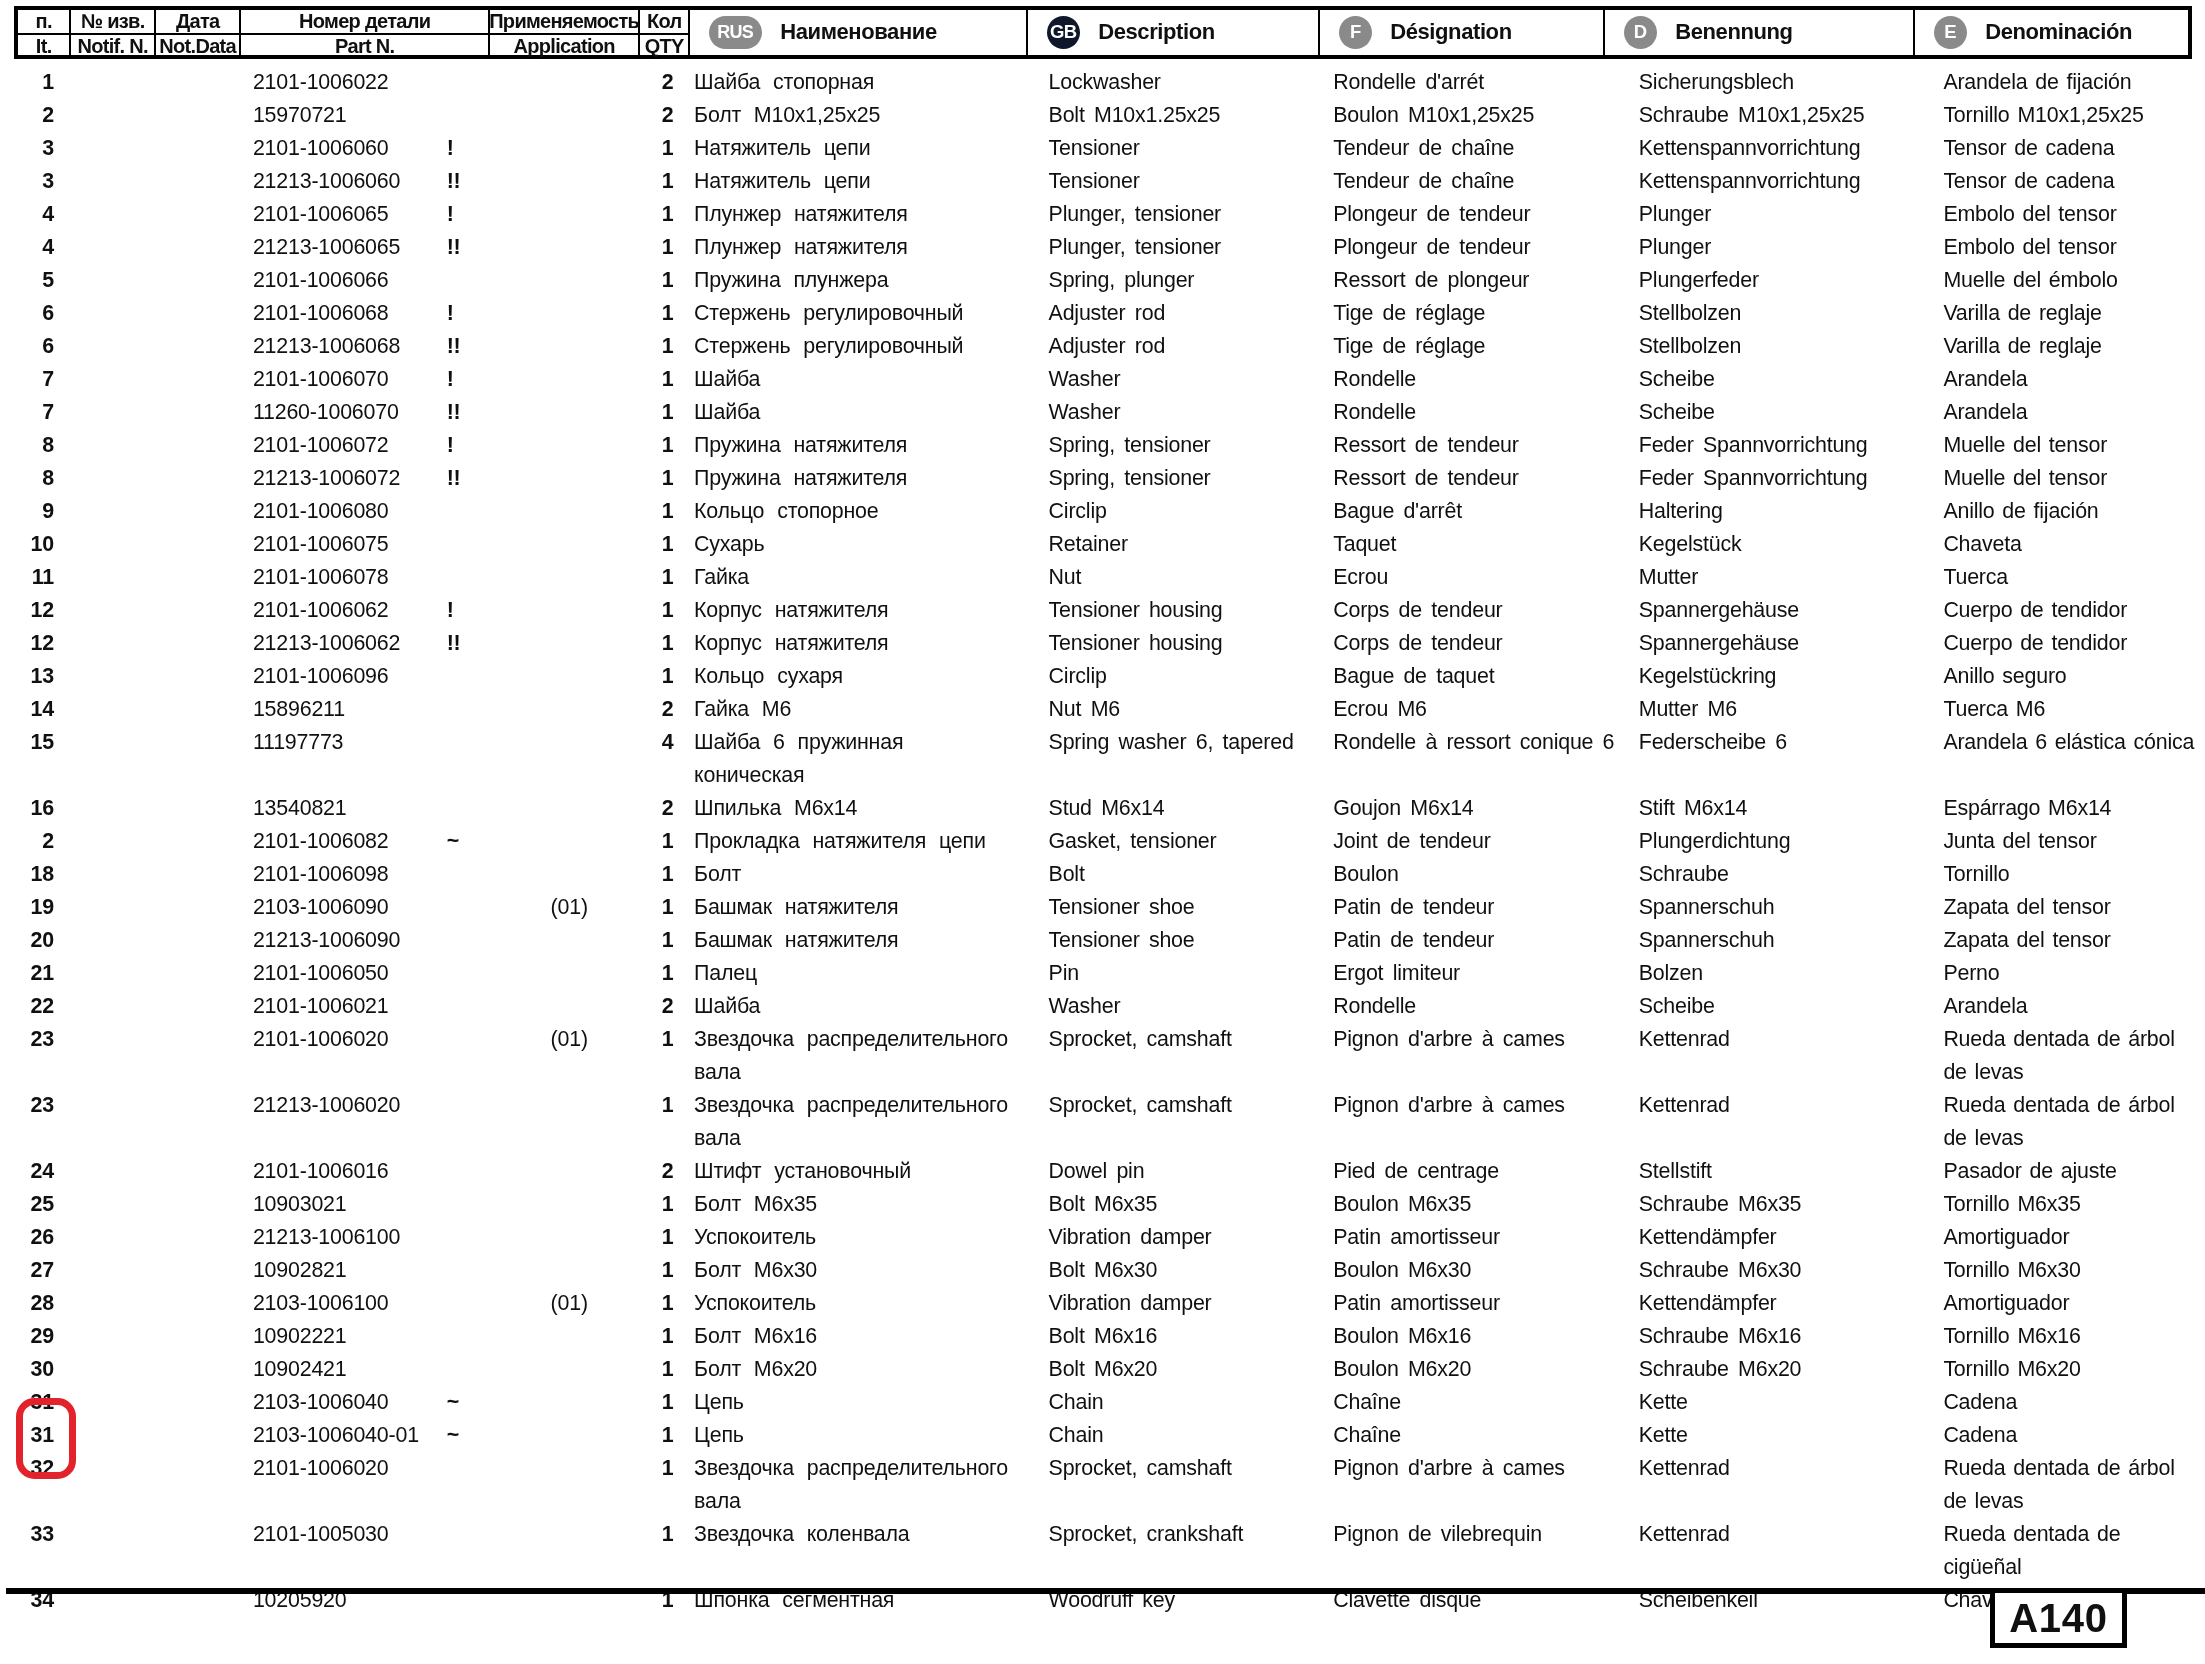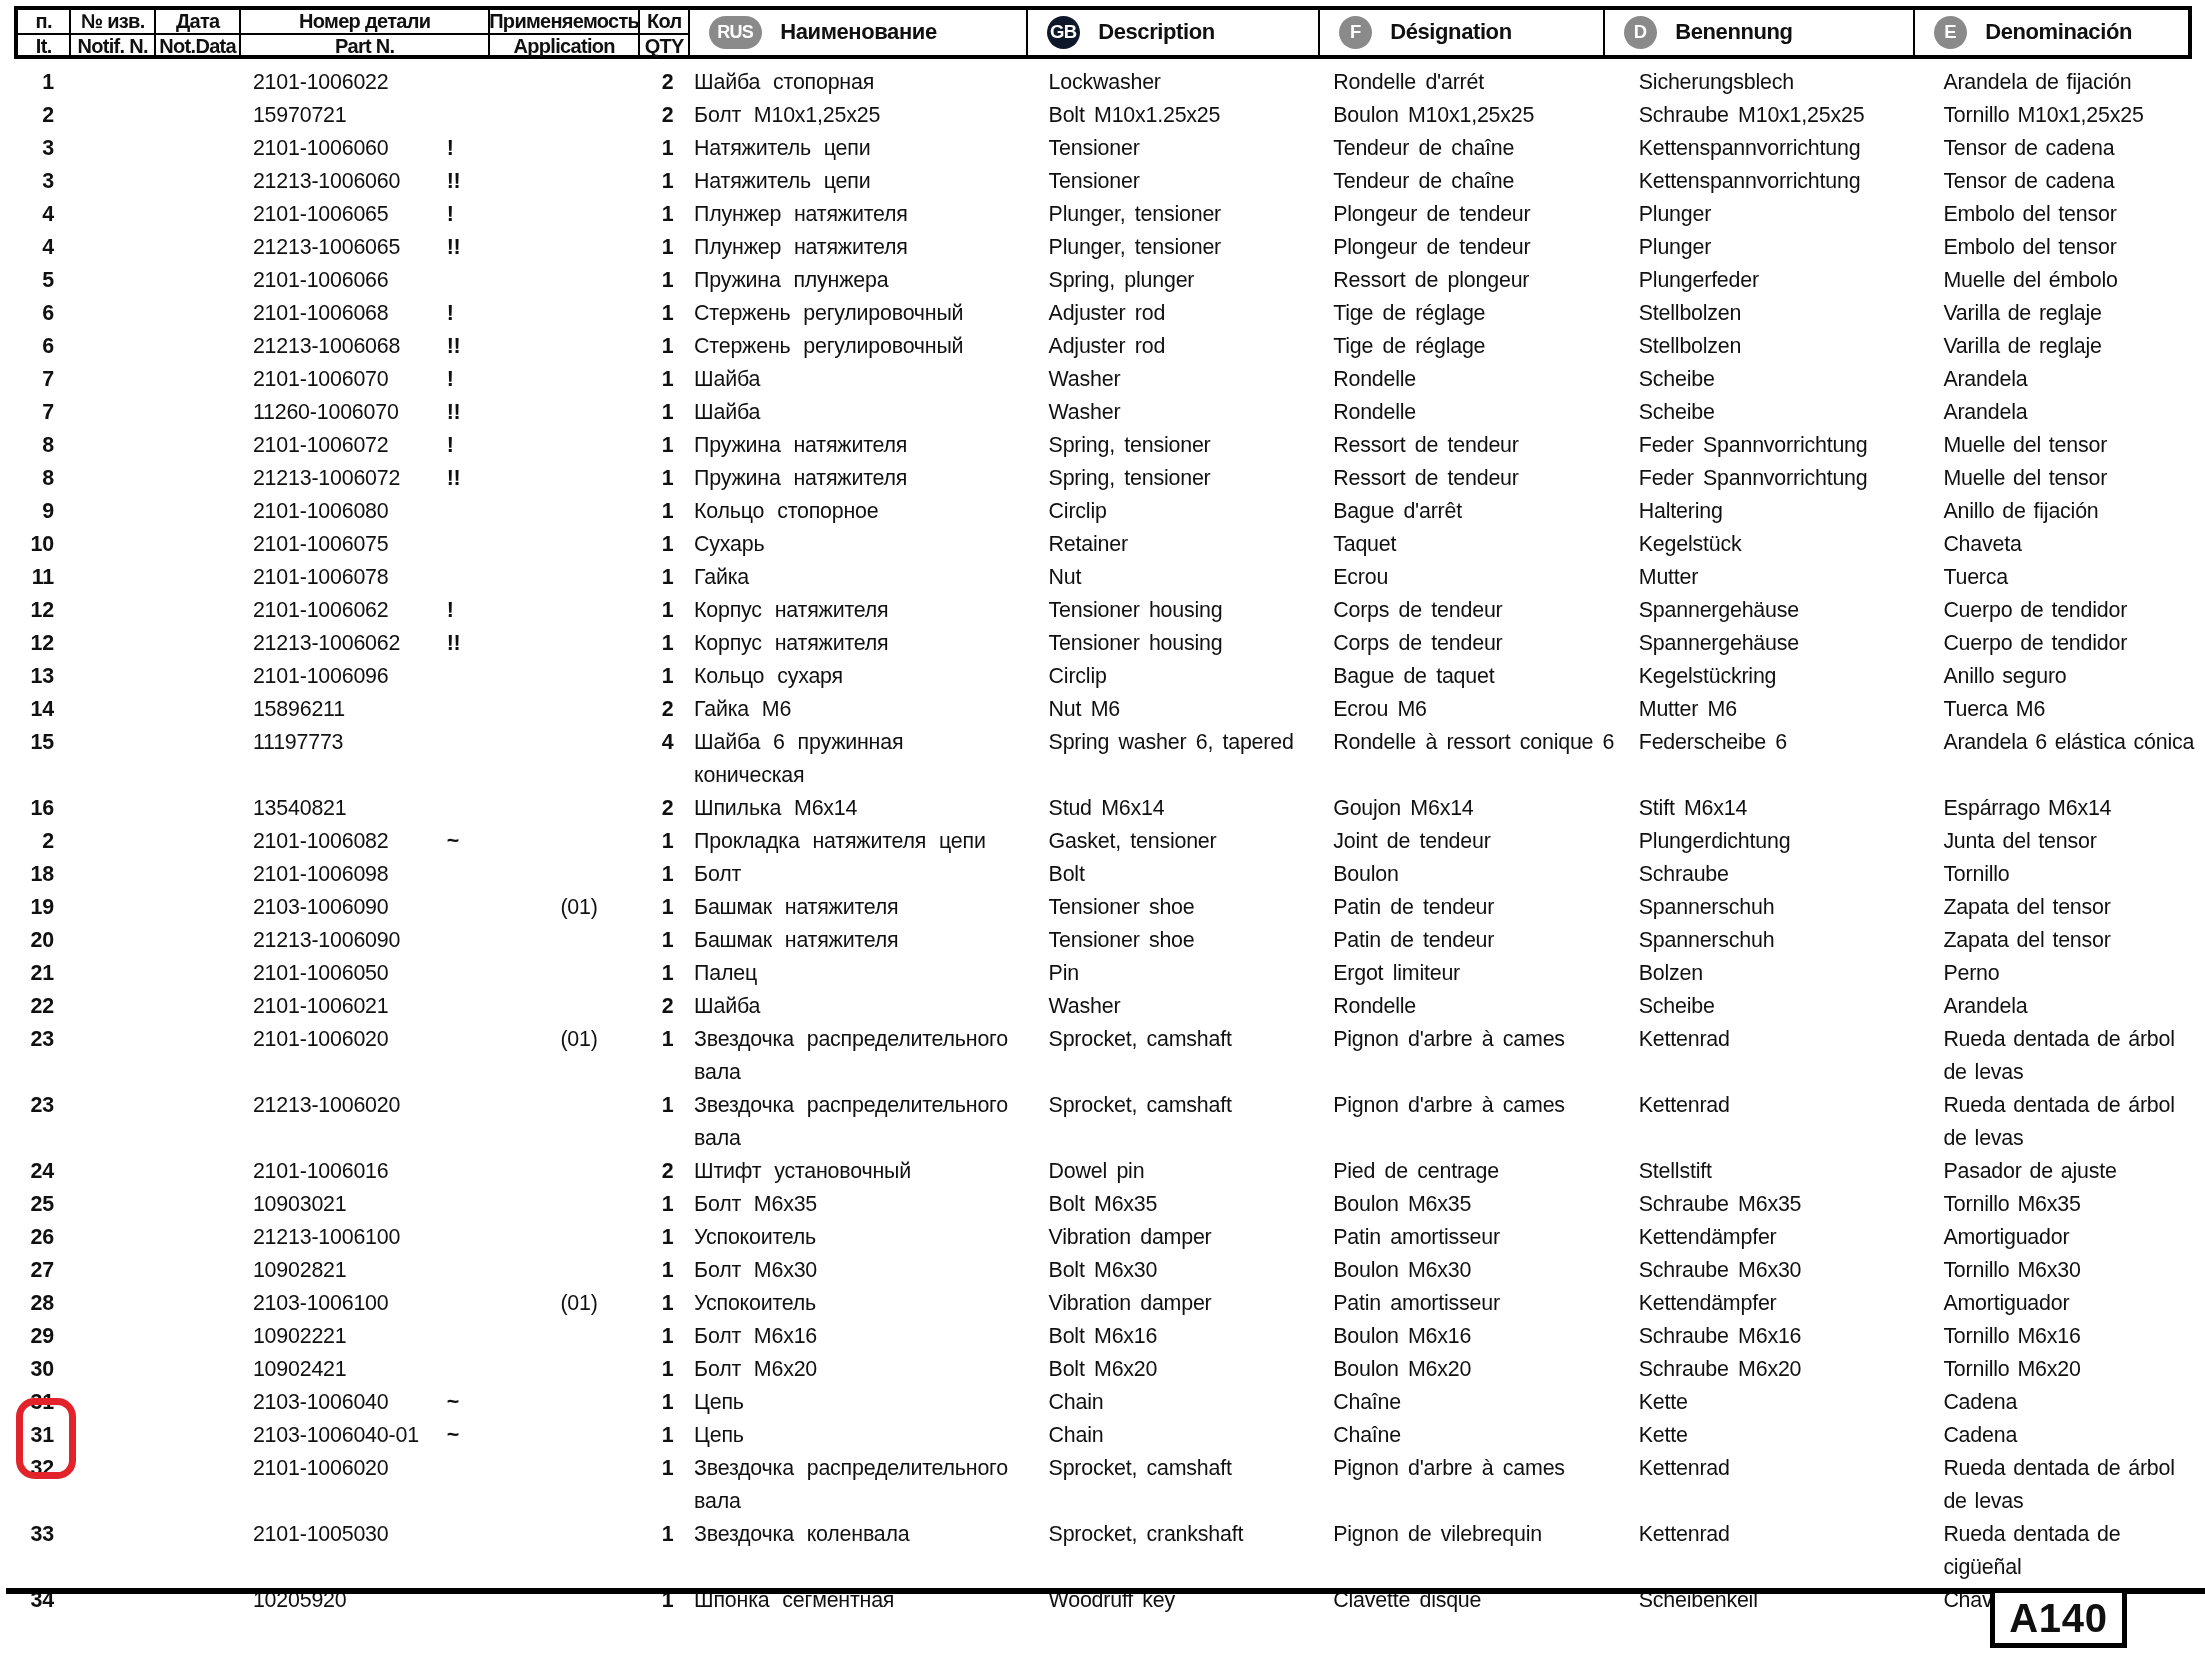--- a/index.html
+++ b/index.html
@@ -24,21 +24,21 @@
   .hlabel{font-weight:bold;font-size:22px;letter-spacing:-0.4px;margin-left:18.5px;white-space:nowrap;}
 
   
   #tbody{position:absolute;left:0;top:66px;width:2205px;}
   .row{display:flex;align-items:flex-start;min-height:33px;line-height:33px;
        font-size:21.4px;letter-spacing:-0.2px;}
   .c{box-sizing:border-box;}
   .c-it  {width:54px;text-align:right;font-weight:bold;}
   .c-part{margin-left:199px;width:194px;font-weight:normal;white-space:nowrap;}
   .c-mark{width:51px;font-weight:bold;}
-  .c-app {margin-left:53px;width:57px;text-align:center;}
+  .c-app {margin-left:53px;width:57px;}
   .c-qty {width:66px;text-align:right;font-weight:bold;}
   .c-ru  {margin-left:20.7px;width:331px;word-spacing:7.1px;}
   .c-en  {margin-left:24px;width:275px;word-spacing:3.6px;}
   .c-fr  {margin-left:10px;width:296px;word-spacing:3.6px;}
   .c-de  {margin-left:10px;width:293px;word-spacing:3.6px;}
   .c-es  {margin-left:12px;width:262px;word-spacing:2.1px;}
 
   
   #hlbox{position:absolute;border:7.8px solid #e2232b;border-radius:18.5px;
          box-sizing:border-box;pointer-events:none;}

